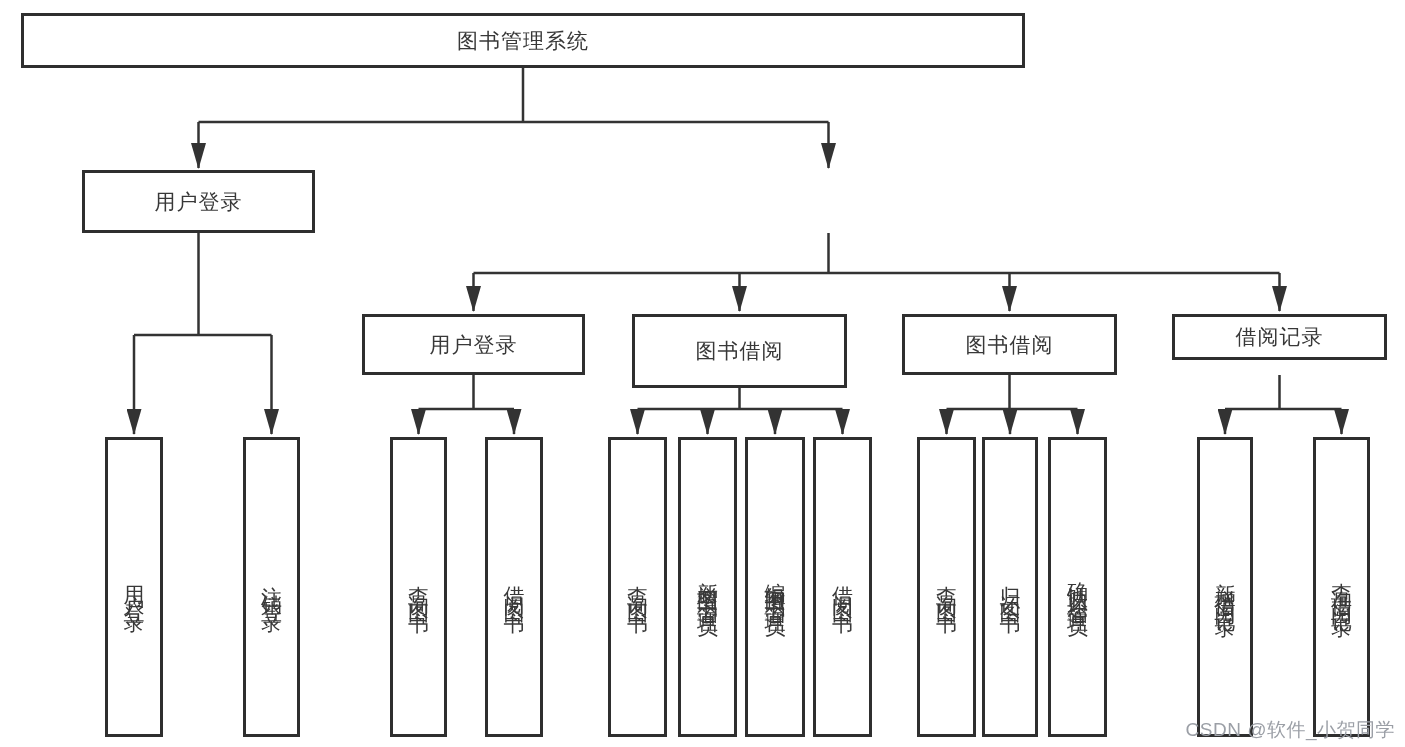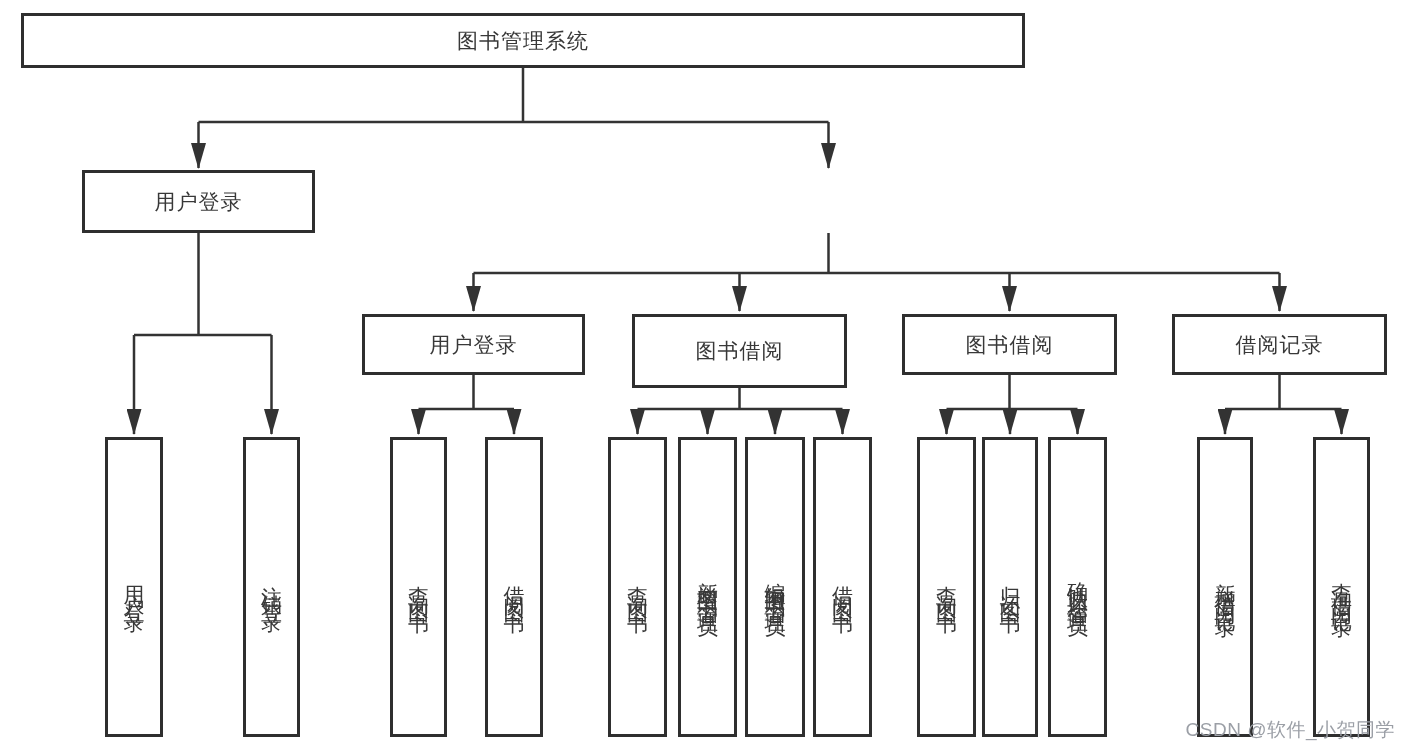--- a/index.html
+++ b/index.html
@@ -107,21 +107,21 @@
     <line class="wire" x1="1341.5" y1="409" x2="1341.5" y2="434" marker-end="url(#arw)"></line>
   </svg>
 
   <div class="hbox" style="left:21px; top:13px; width:1004px; height:55px;">图书管理系统</div>
 
   <div class="hbox" style="left:82px; top:170px; width:233px; height:63px;">用户登录</div>
 
   <div class="hbox" style="left:362px; top:314px; width:223px; height:61px;">用户登录</div>
   <div class="hbox" style="left:632px; top:314px; width:215px; height:74px;">图书借阅</div>
   <div class="hbox" style="left:902px; top:314px; width:215px; height:61px;">图书借阅</div>
-  <div class="hbox" style="left:1172px; top:314px; width:215px; height:61px;">借阅记录</div>
+  <div class="hbox" style="left:1172px; top:314px; width:215px; height:46px;">借阅记录</div>
 
   <div class="vbox" style="left:105px; top:437px; width:58px; height:300px;">用户登录</div>
   <div class="vbox" style="left:243px; top:437px; width:57px; height:300px;">注销登录</div>
 
   <div class="vbox" style="left:390px; top:437px; width:57px; height:300px;">查询图书</div>
   <div class="vbox" style="left:485px; top:437px; width:58px; height:300px;">借阅图书</div>
 
   <div class="vbox" style="left:608px; top:437px; width:59px; height:300px;">查询图书</div>
   <div class="vbox" style="left:678px; top:437px; width:59px; height:300px; letter-spacing:5px;">新增图书（管理员）</div>
   <div class="vbox" style="left:745px; top:437px; width:60px; height:300px; letter-spacing:5px;">编辑图书（管理员）</div>

